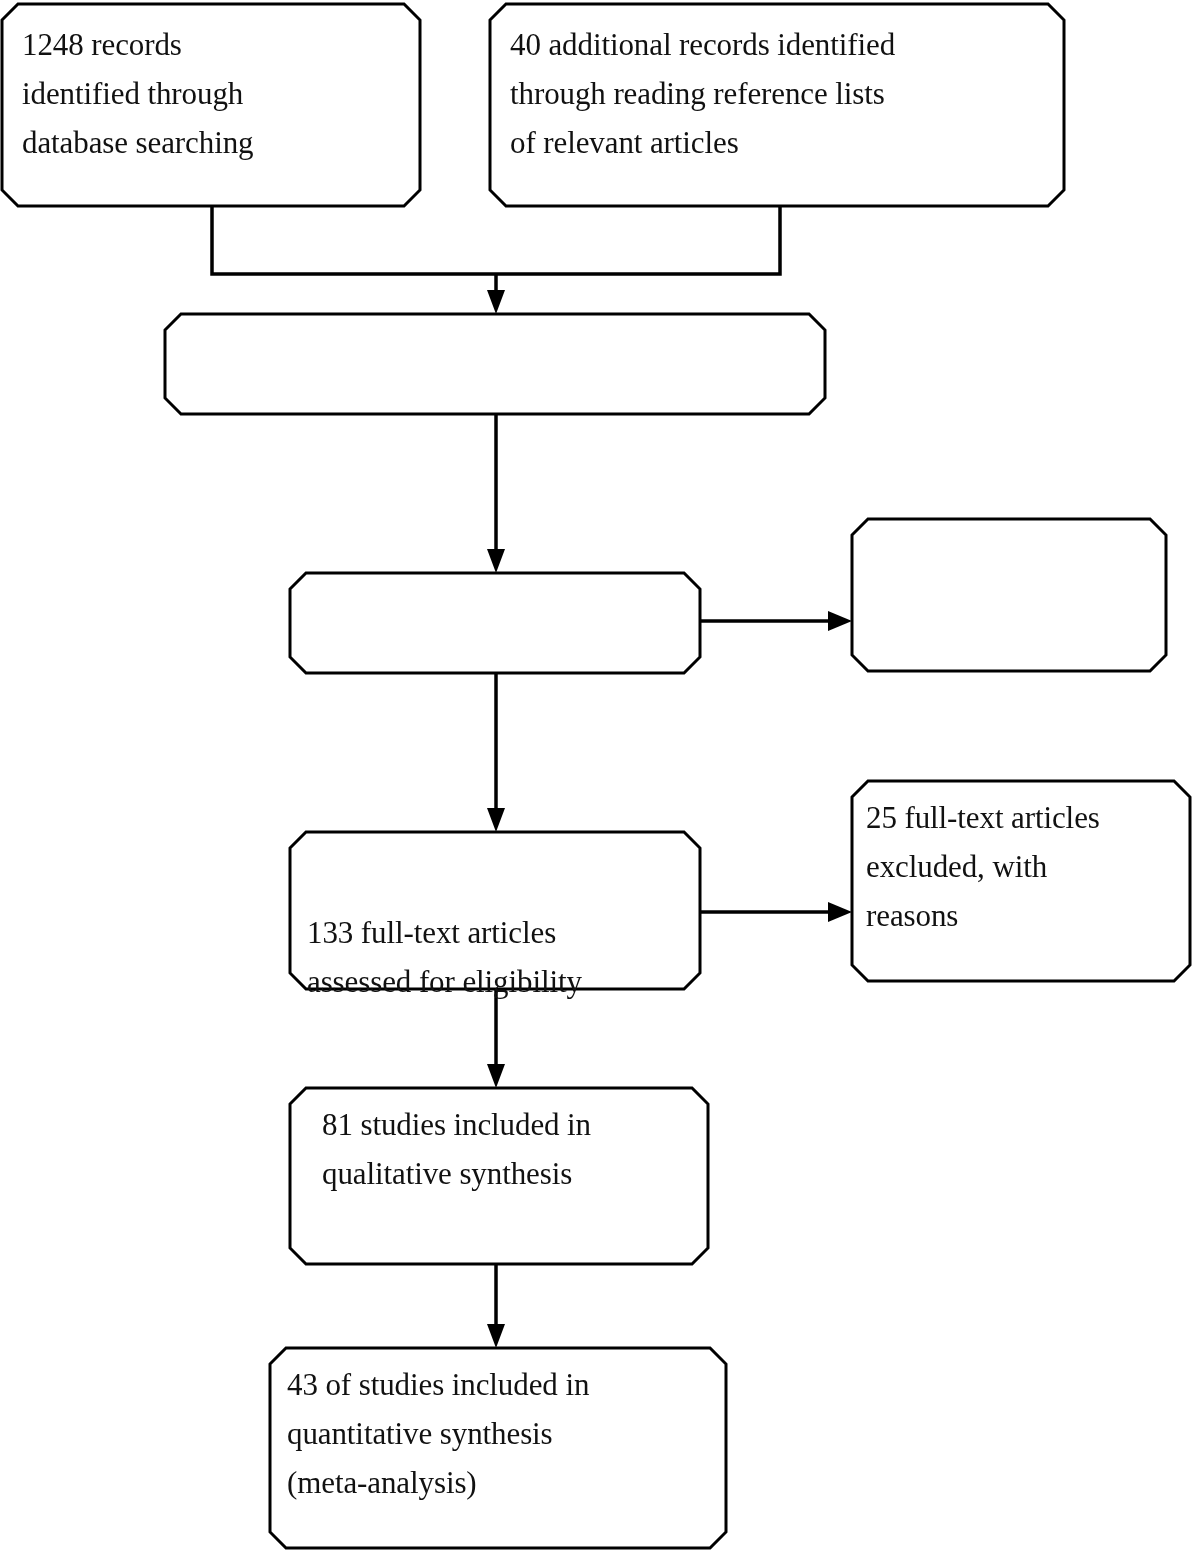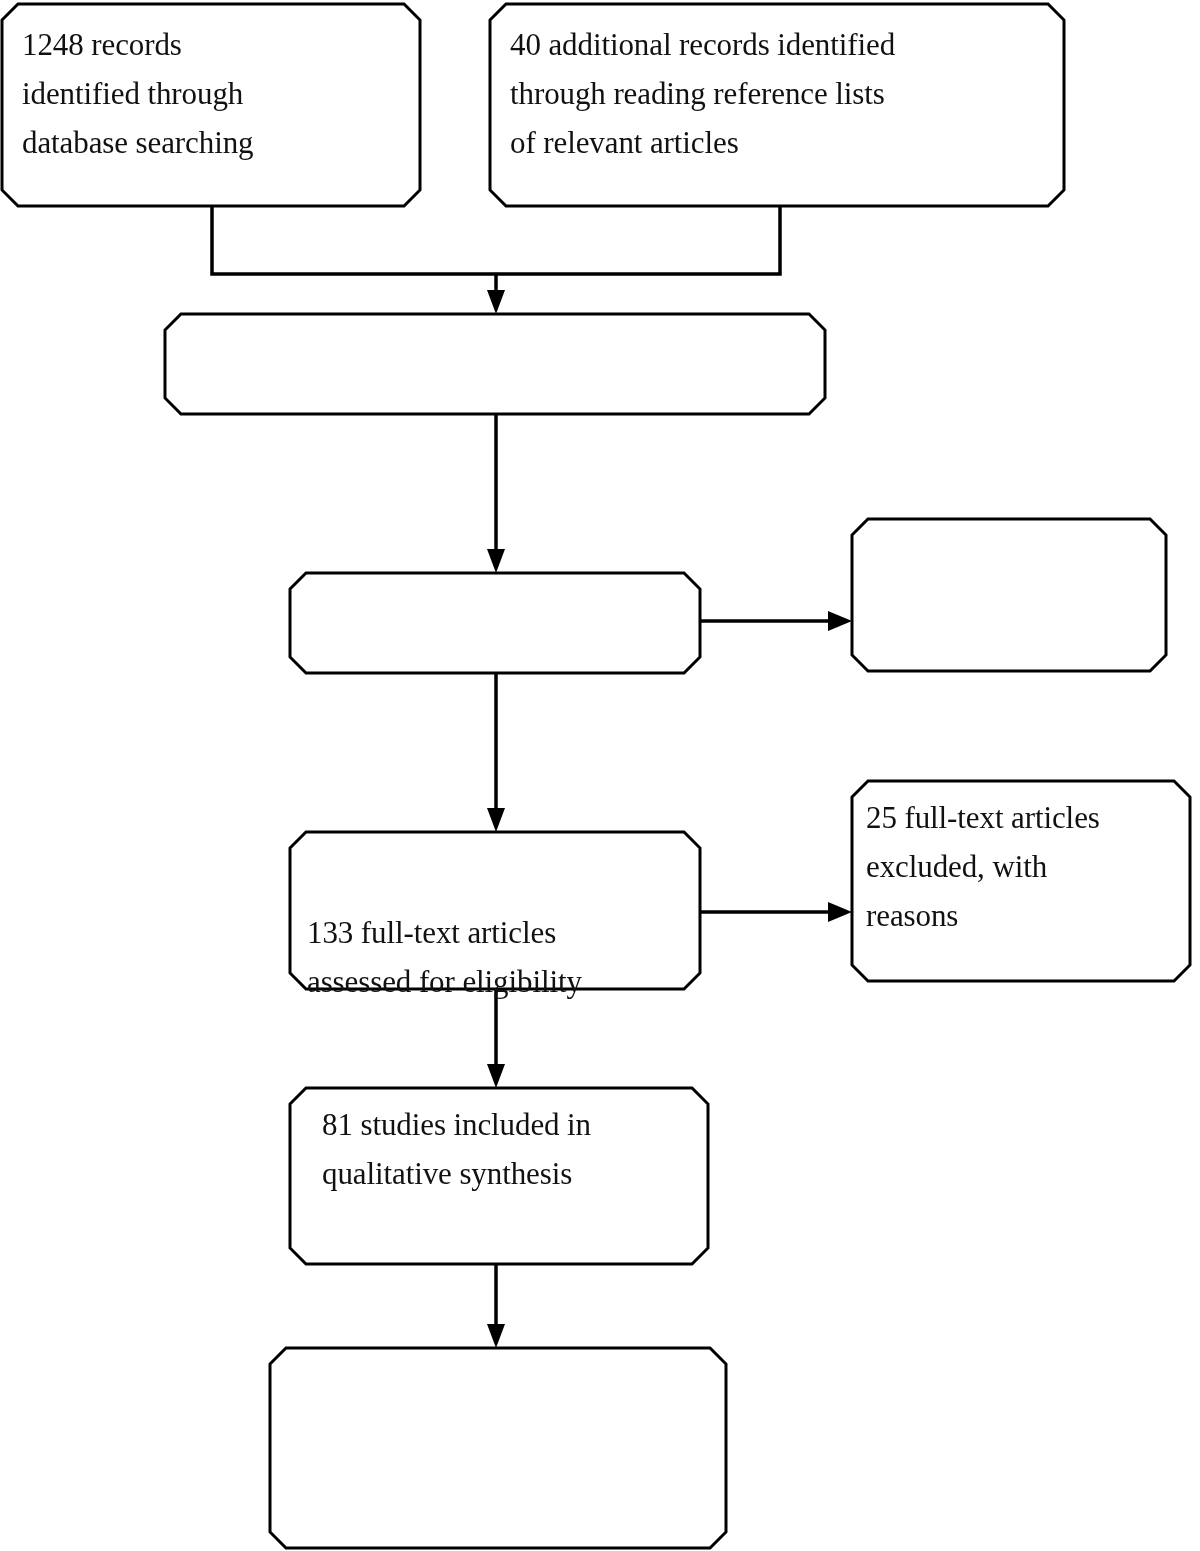--- a/index.html
+++ b/index.html
@@ -130,14 +130,17 @@
   <div class="node-text" style="left:307px; top:881px; width:390px;margin-top:27px;">133 full-text articles
 assessed for eligibility</div>
 
   <div class="node-text" style="left:866px; top:793px; width:322px;">25 full-text articles
 excluded, with
 reasons</div>
 
   <div class="node-text" style="left:322px; top:1100px; width:398px;">81 studies included in
 qualitative synthesis</div>
 
+  <div class="node-text" style="left:287px; top:1360px; width:436px;">43 of studies included in
+quantitative synthesis
+(meta-analysis)</div>
 
 </div>
 
 </body></html>

